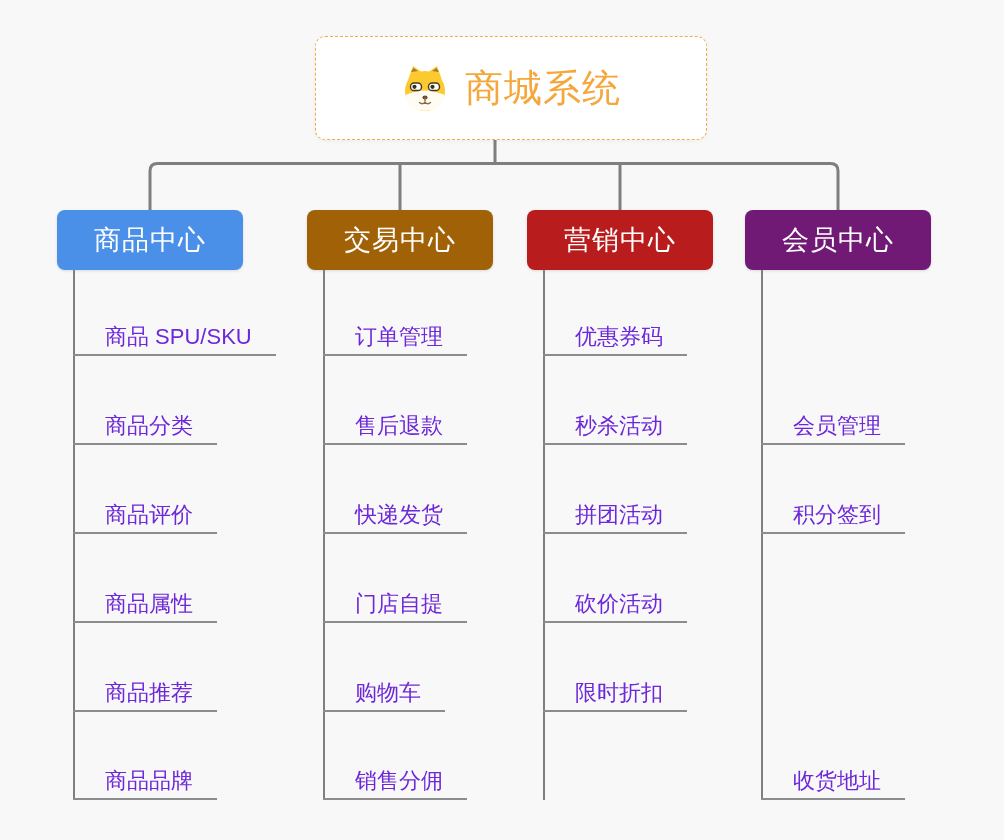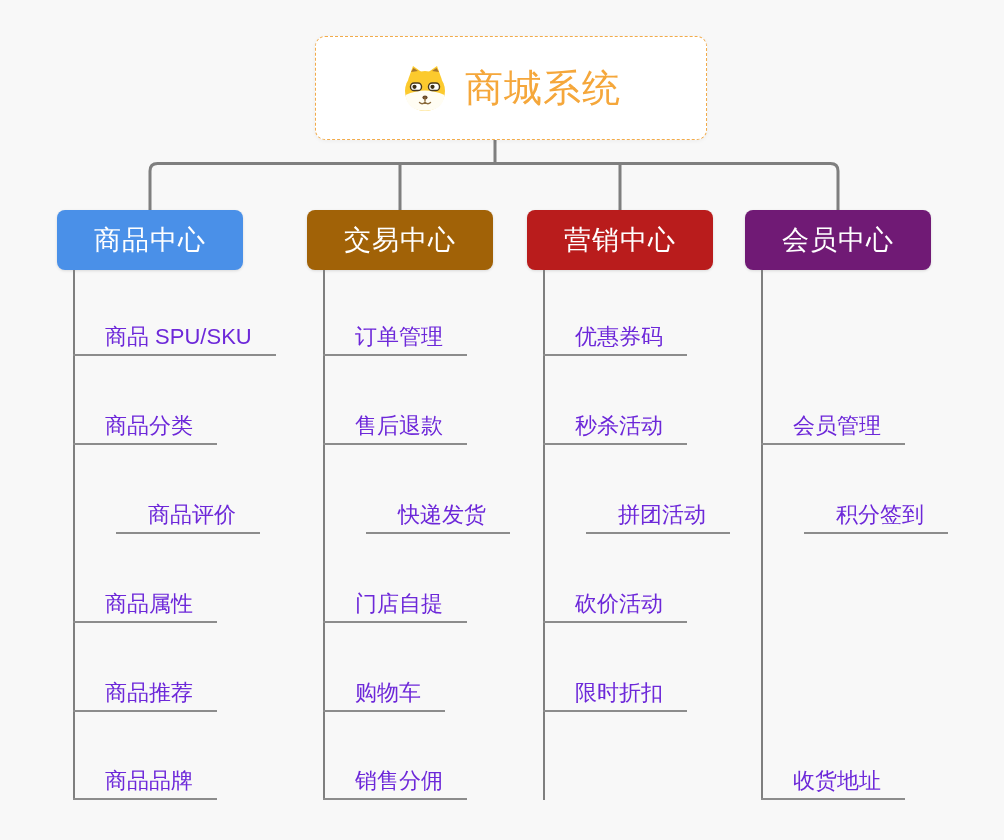--- a/index.html
+++ b/index.html
@@ -60,21 +60,21 @@
   .item{
     position:absolute;left:16px;
     height:34px;line-height:34px;
     padding:0 24px 0 32px;
     border-bottom:2px solid #8c8c8c;
     font-size:22px;
     color:#6d28d9;
     white-space:nowrap;
     width:max-content;
   }
-  .r0{top:320px;} .r1{top:409px;} .r2{top:498px;margin-left:43px;}
+  .r0{top:320px;} .r1{top:409px;} .r2{top:498px;}
   .r3{top:587px;} .r4{top:676px;text-align:center;} .r5{top:764px;}
 </style>
 </head>
 <body>
 
 <div class="canvas">
 
   <svg class="connector-svg" width="1004" height="220">
     <path d="M495 140 V163.5
              M150 210 V171 Q150 163.5 157.5 163.5 H830.5 Q838 163.5 838 171 V210

